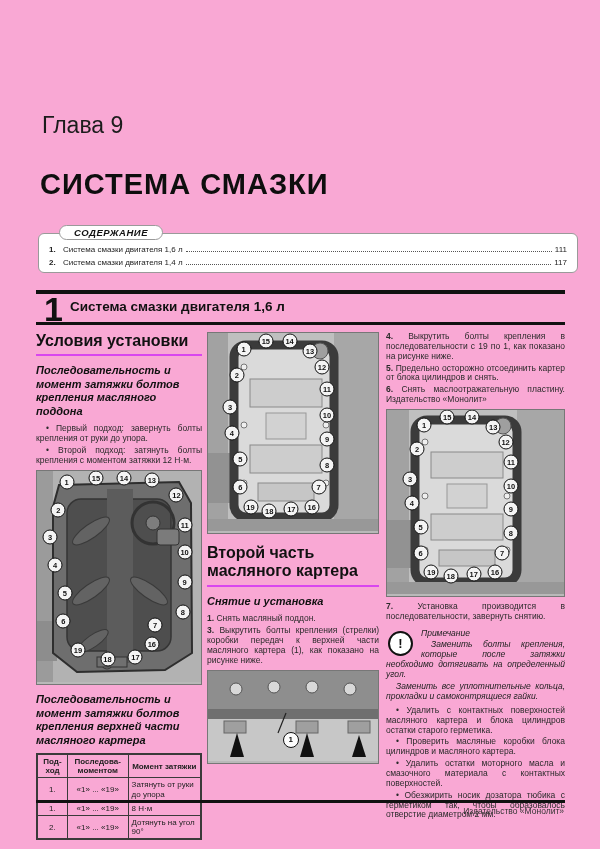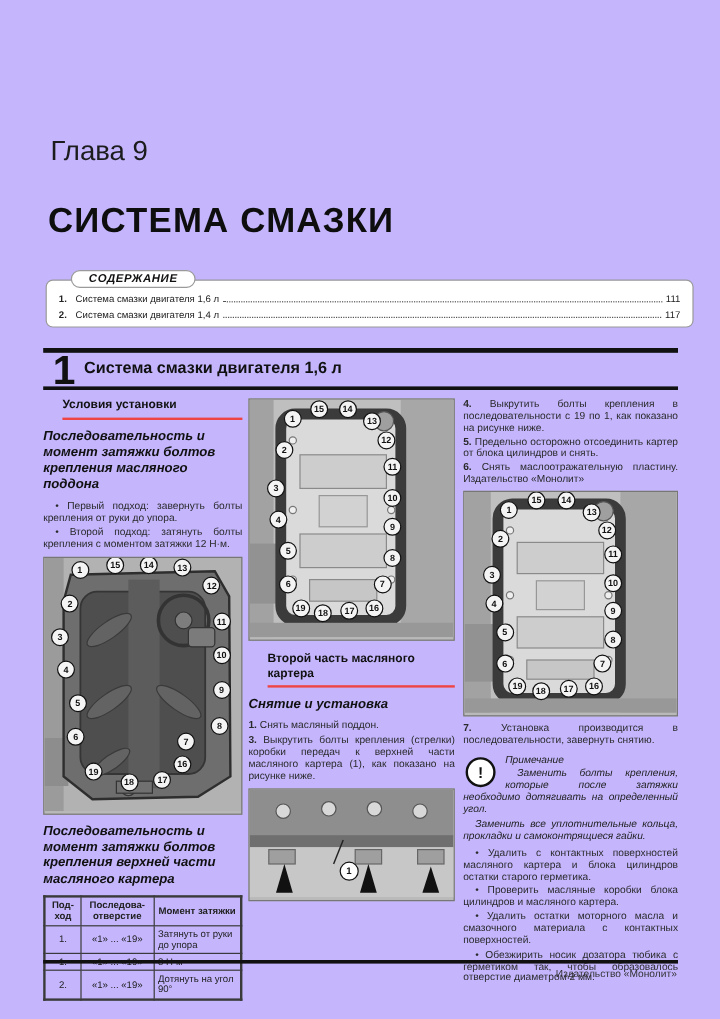--- a/index.html
+++ b/index.html
@@ -1,16 +1,16 @@
 <!DOCTYPE html>
 <html><head>
 <meta charset="utf-8">
 <style>
   html,body{margin:0;padding:0;background:#ffffff;}
-  .page{position:relative;width:600px;height:849px;background:#c4b5fd;overflow:hidden;
+  .page{position:relative;width:600px;height:849px;background:#f9a8d4;overflow:hidden;
         font-family:"Liberation Sans",sans-serif;color:#2a2a2a;}
 
   
   .chapter{position:absolute;left:42px;top:112px;font-size:23px;color:#1c1c1c;}
   .title{position:absolute;left:40px;top:168px;margin:0;font-size:29px;font-weight:900;
          letter-spacing:1px;color:#0e0e0e;}
 
   
   .toc{position:absolute;left:38px;top:233px;width:538px;height:38px;border:1px solid #9a9a9a;
        border-radius:6px;background:#fff;}
@@ -30,22 +30,22 @@
   .sec-bar.bot{top:322px;height:3px;}
   .sec-num{position:absolute;left:44px;top:292px;font-size:34px;font-weight:bold;color:#111;line-height:1;}
   .sec-title{position:absolute;left:70px;top:299px;font-size:13.5px;font-weight:bold;color:#111;}
 
   
   .col{position:absolute;top:332px;}
   .col-left{left:36px;width:166px;}
   .col-mid{left:207px;width:172px;}
   .col-right{left:386px;width:179px;}
 
-  h2.colhead{margin:0 0 8px 16px;font-size:10px;font-weight:bold;color:#111;
-             border-bottom:2px solid #ef4444;padding-bottom:4px;line-height:1.15;}
+  h2.colhead{margin:0 0 8px 0;font-size:16px;font-weight:bold;color:#111;
+             border-bottom:2px solid #d946ef;padding-bottom:4px;line-height:1.15;}
   .bi{margin:4px 0 6px 0;font-size:11px;font-weight:bold;font-style:italic;color:#111;line-height:1.22;}
   p.body,p.step,p.bullet{margin:0 0 2px 0;font-size:8.5px;line-height:1.16;text-align:justify;}
   p.bullet{text-indent:10px;}
   p.bullet::before{content:"•  ";}
   p.step b{font-weight:bold;}
 
   
   .fig{position:relative;border:1px solid #777;background:#b9b9b9;overflow:hidden;}
   .fig svg{display:block;}
   .fig1{height:213px;margin:5px 0 8px 0;}
@@ -160,21 +160,21 @@
 
     <table class="tq">
       <colgroup>
           <col class="c1">
           <col class="c2">
           <col class="c3">
         </colgroup>
       <thead>
         <tr>
           <th>Под- ход</th>
-          <th>Последова- отверстие</th>
+          <th>Последова- моментом</th>
           <th>Момент затяжки</th>
         </tr>
       </thead>
       <tbody>
         <tr>
           <td>1.</td>
           <td>«1» ... «19»</td>
           <td class="l">Затянуть от руки до упора</td>
         </tr>
         <tr>

